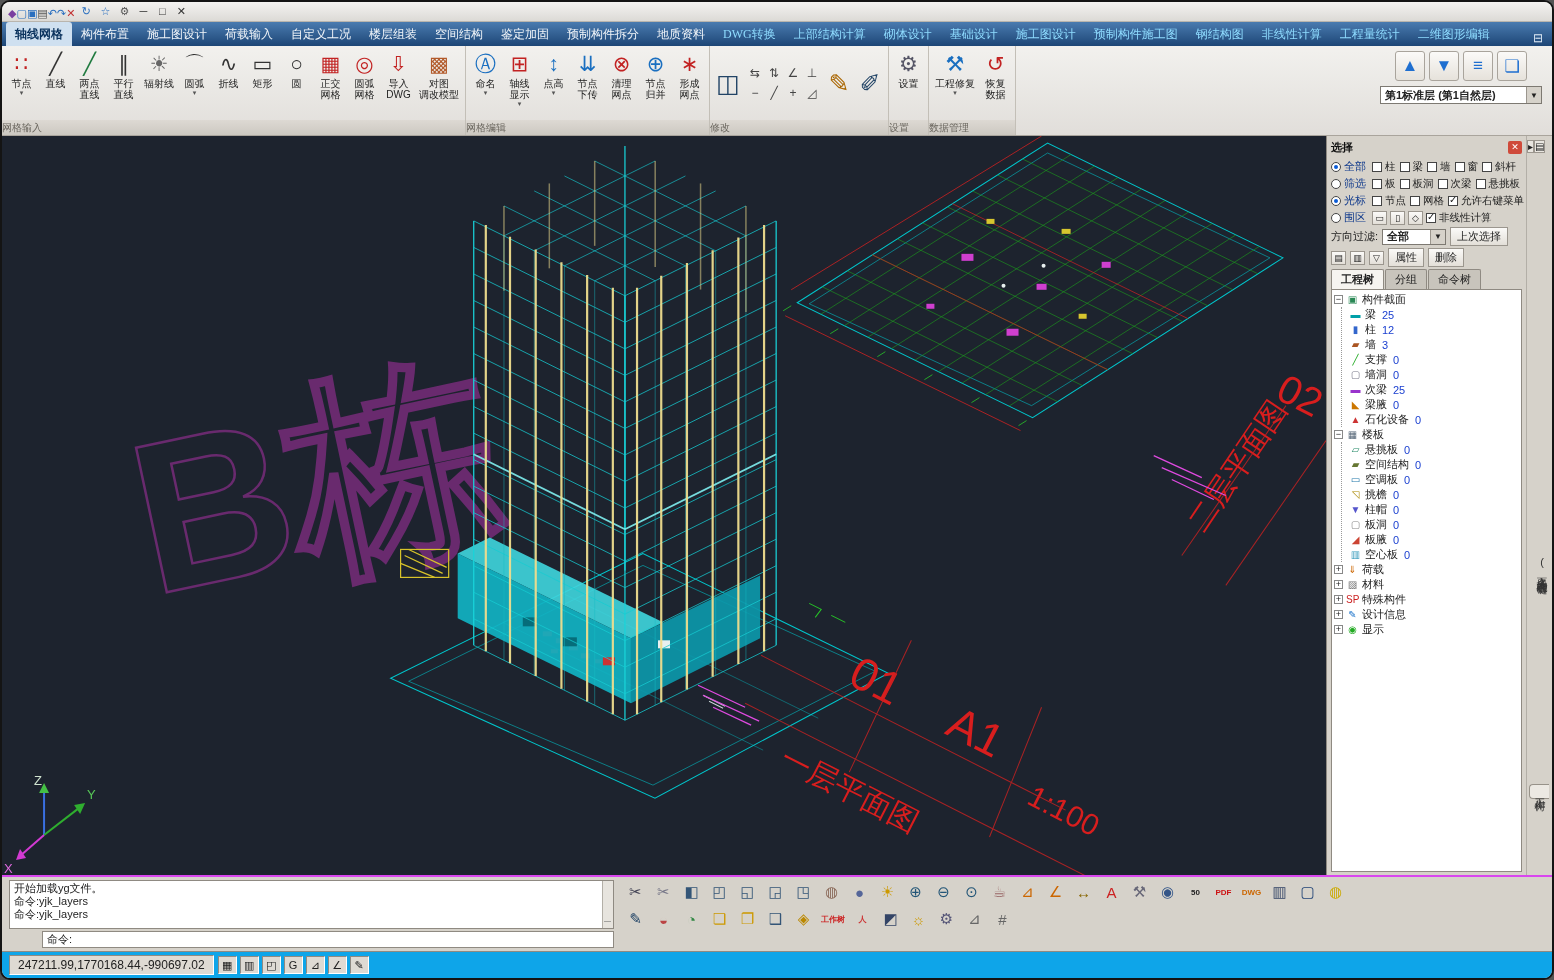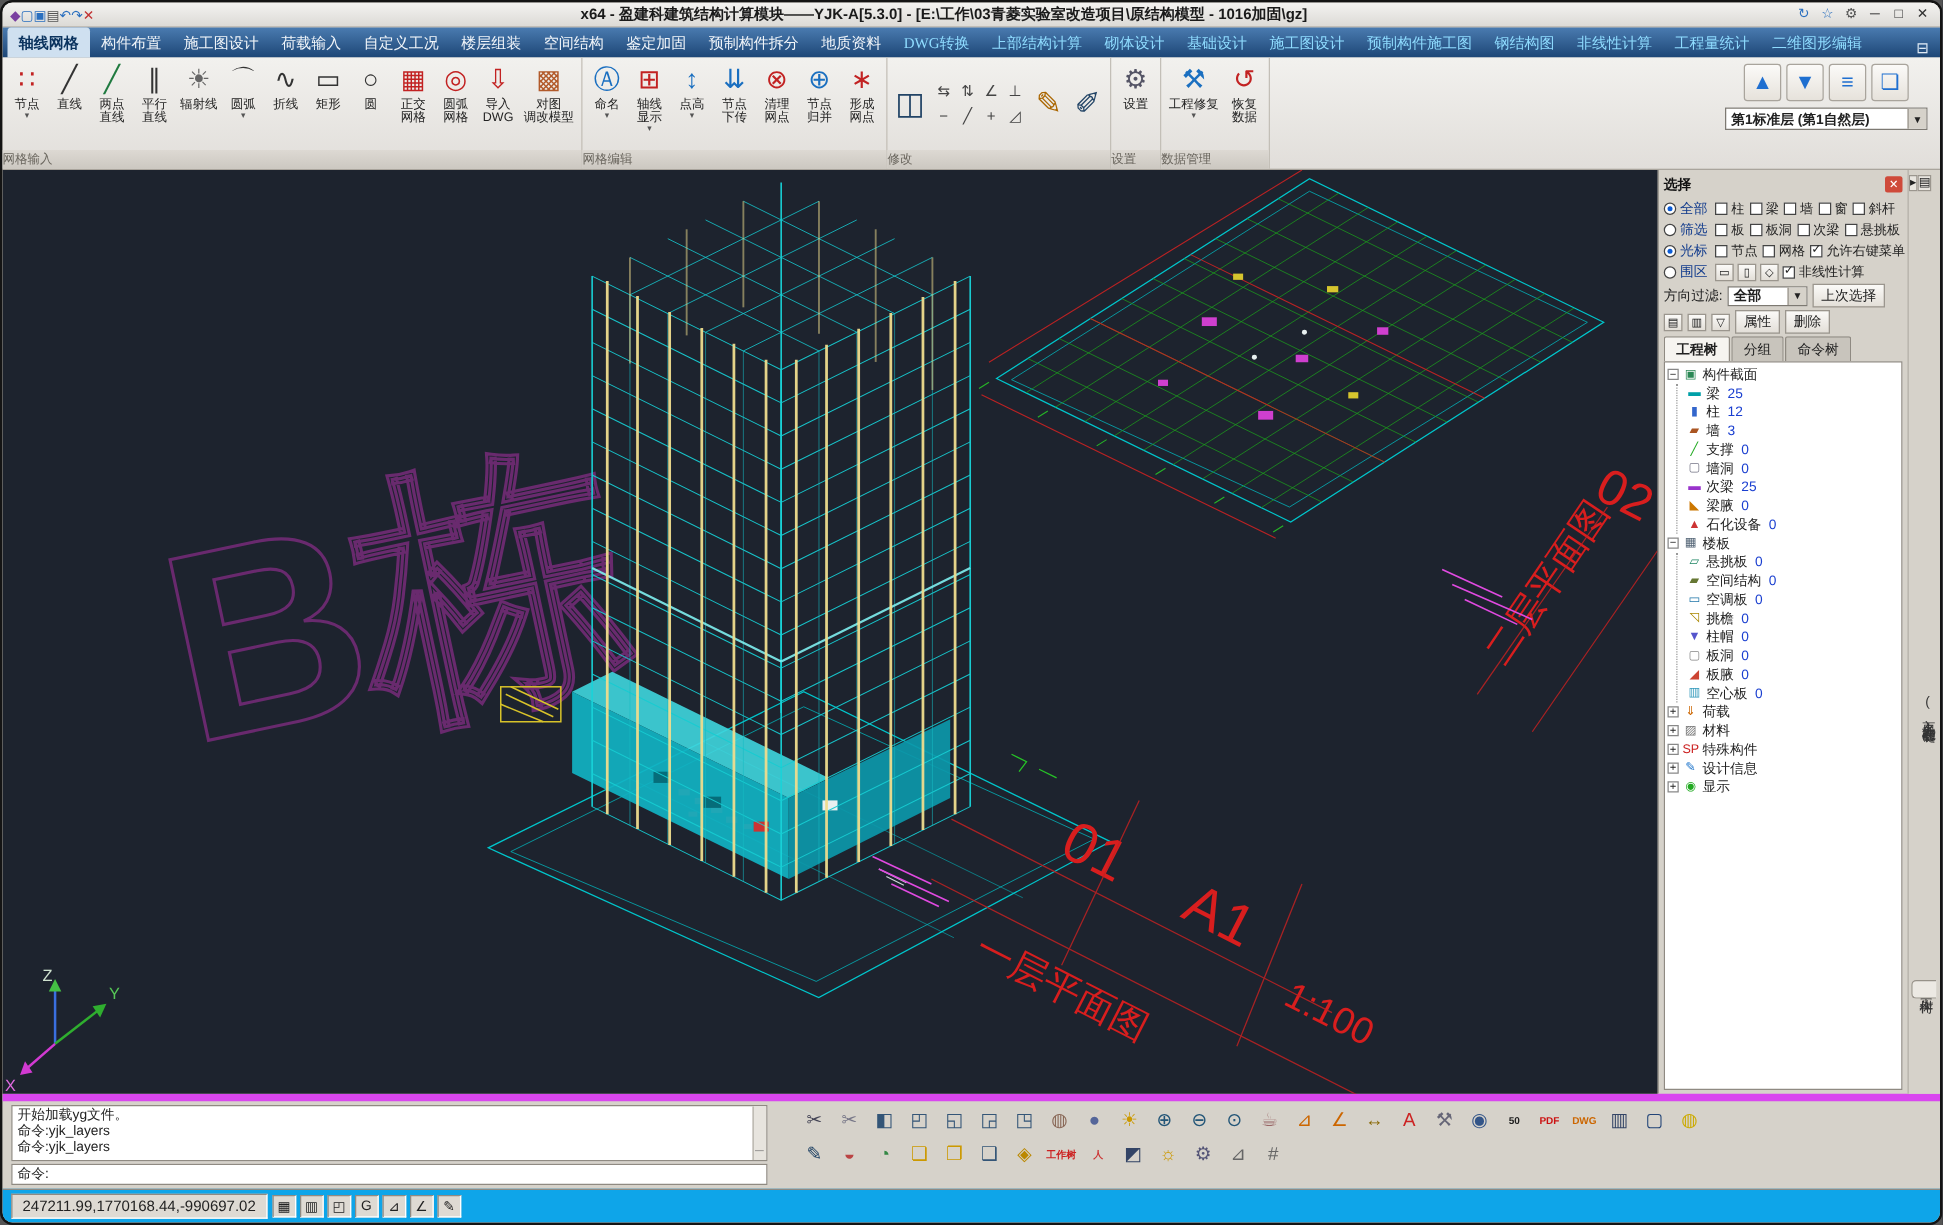--- a/index.html
+++ b/index.html
@@ -84,49 +84,48 @@
   .tcount{color:#1a3fd0;margin-left:3px;}
   .kids{margin-left:7px;border-left:1px dotted #999;padding-left:7px;}
   #panel-strip{width:26px;flex:0 0 auto;border-left:1px solid #b3afa7;position:relative;background:#d6d2ca;}
   .strip-ico{width:18px;height:16px;margin:3px auto 2px;border:1px solid #9b968e;background:#e9e6e0;
     font-size:10px;text-align:center;line-height:15px;cursor:pointer;}
   .vtext{writing-mode:vertical-rl;text-orientation:upright;font-size:11px;color:#333;letter-spacing:1px;}
   #vmore{position:absolute;top:420px;left:7px;}
   #vtab{position:absolute;top:648px;left:2px;background:#ece9e3;border:1px solid #979289;border-right:none;
     border-radius:4px 0 0 4px;padding:5px 2px;cursor:pointer;}
   
-  #bottom{height:76px;display:flex;border-top:6px solid #d946ef;background:#d6d2ca;flex:0 0 auto;gap:16px;}
+  #bottom{height:76px;display:flex;border-top:2px solid #d946ef;background:#d6d2ca;flex:0 0 auto;}
   #cmdwrap{width:616px;flex:0 0 auto;padding:3px 4px 3px 7px;display:flex;flex-direction:column;gap:2px;}
   #cmdlines{flex:1;background:#fff;border:1px solid #8f8a82;position:relative;padding:1px 14px 1px 4px;
     font-size:11px;line-height:13px;overflow:hidden;}
   #cmd-sb{position:absolute;right:0;top:0;bottom:0;width:11px;background:#e7e4de;border-left:1px solid #b3afa7;}
   #cmd-sb::after{content:'—';position:absolute;bottom:1px;left:1px;font-size:7px;color:#666;}
   #cmdprompt{height:17px;background:#fff;border:1px solid #8f8a82;font-size:11px;line-height:15px;
-    padding:0 4px;cursor:text;}
+    padding:0 4px;cursor:text;margin-left:33px;}
   #btoolbar{flex:1;padding:2px 5px;display:flex;flex-direction:column;gap:1px;min-width:0;}
   .brow{display:flex;gap:3px;align-items:center;height:26px;}
   .bico{width:25px;height:24px;display:flex;align-items:center;justify-content:center;font-size:15px;
     border:1px solid transparent;border-radius:2px;cursor:pointer;flex:0 0 auto;}
   .bico.txtico{font-size:8px;font-weight:bold;width:auto;min-width:25px;padding:0 1px;}
   
   #statusbar{height:27px;display:flex;align-items:center;gap:4px;padding:0 7px;
     border-top:1px solid #8f8a82;background:#0ea5e9;flex:0 0 auto;}
   #coords{font-size:12px;padding:2px 8px;border:1px solid;border-color:#8f8a82 #fff #fff #8f8a82;
     background:#dedad3;white-space:nowrap;}
   .stoggle{width:19px;height:18px;border:1px solid;border-color:#8f8a82 #fff #fff #8f8a82;background:#dedad3;
     font-size:11px;display:flex;align-items:center;justify-content:center;cursor:pointer;}
 </style>
 </head>
 <body>
 
 <div class="window">
 
   <div id="titlebar">
     <span id="tb-left"><span class="tb-ico" style="color: rgb(122, 63, 160);">◆</span><span class="tb-ico" style="color: rgb(42, 111, 191);">▢</span><span class="tb-ico" style="color: rgb(42, 111, 191);">▣</span><span class="tb-ico" style="color: rgb(85, 85, 85);">▤</span><span class="tb-ico" style="color: rgb(42, 111, 191);">↶</span><span class="tb-ico" style="color: rgb(42, 111, 191);">↷</span><span class="tb-ico" style="color: rgb(194, 51, 51);">✕</span></span>
-    <span id="tb-title">x64 - 盈建科建筑结构计算模块——YJK-A[5.3.0] - [E:\工作\03青菱实验室改造项目\原结构模型 - 1016加固\gz]</span>
     <span id="tb-right" style="display:flex;gap:3px;">
         <span class="tb-ico" style="color: rgb(42, 111, 191);">↻</span>
         <span class="tb-ico" style="color: rgb(42, 111, 191);">☆</span>
         <span class="tb-ico" style="color: rgb(85, 85, 85);">⚙</span>
         <span class="tb-ico" style="color: rgb(51, 51, 51);">─</span>
         <span class="tb-ico" style="color: rgb(51, 51, 51);">□</span>
         <span class="tb-ico" style="color: rgb(51, 51, 51);">✕</span>
       </span>
   </div>
 

